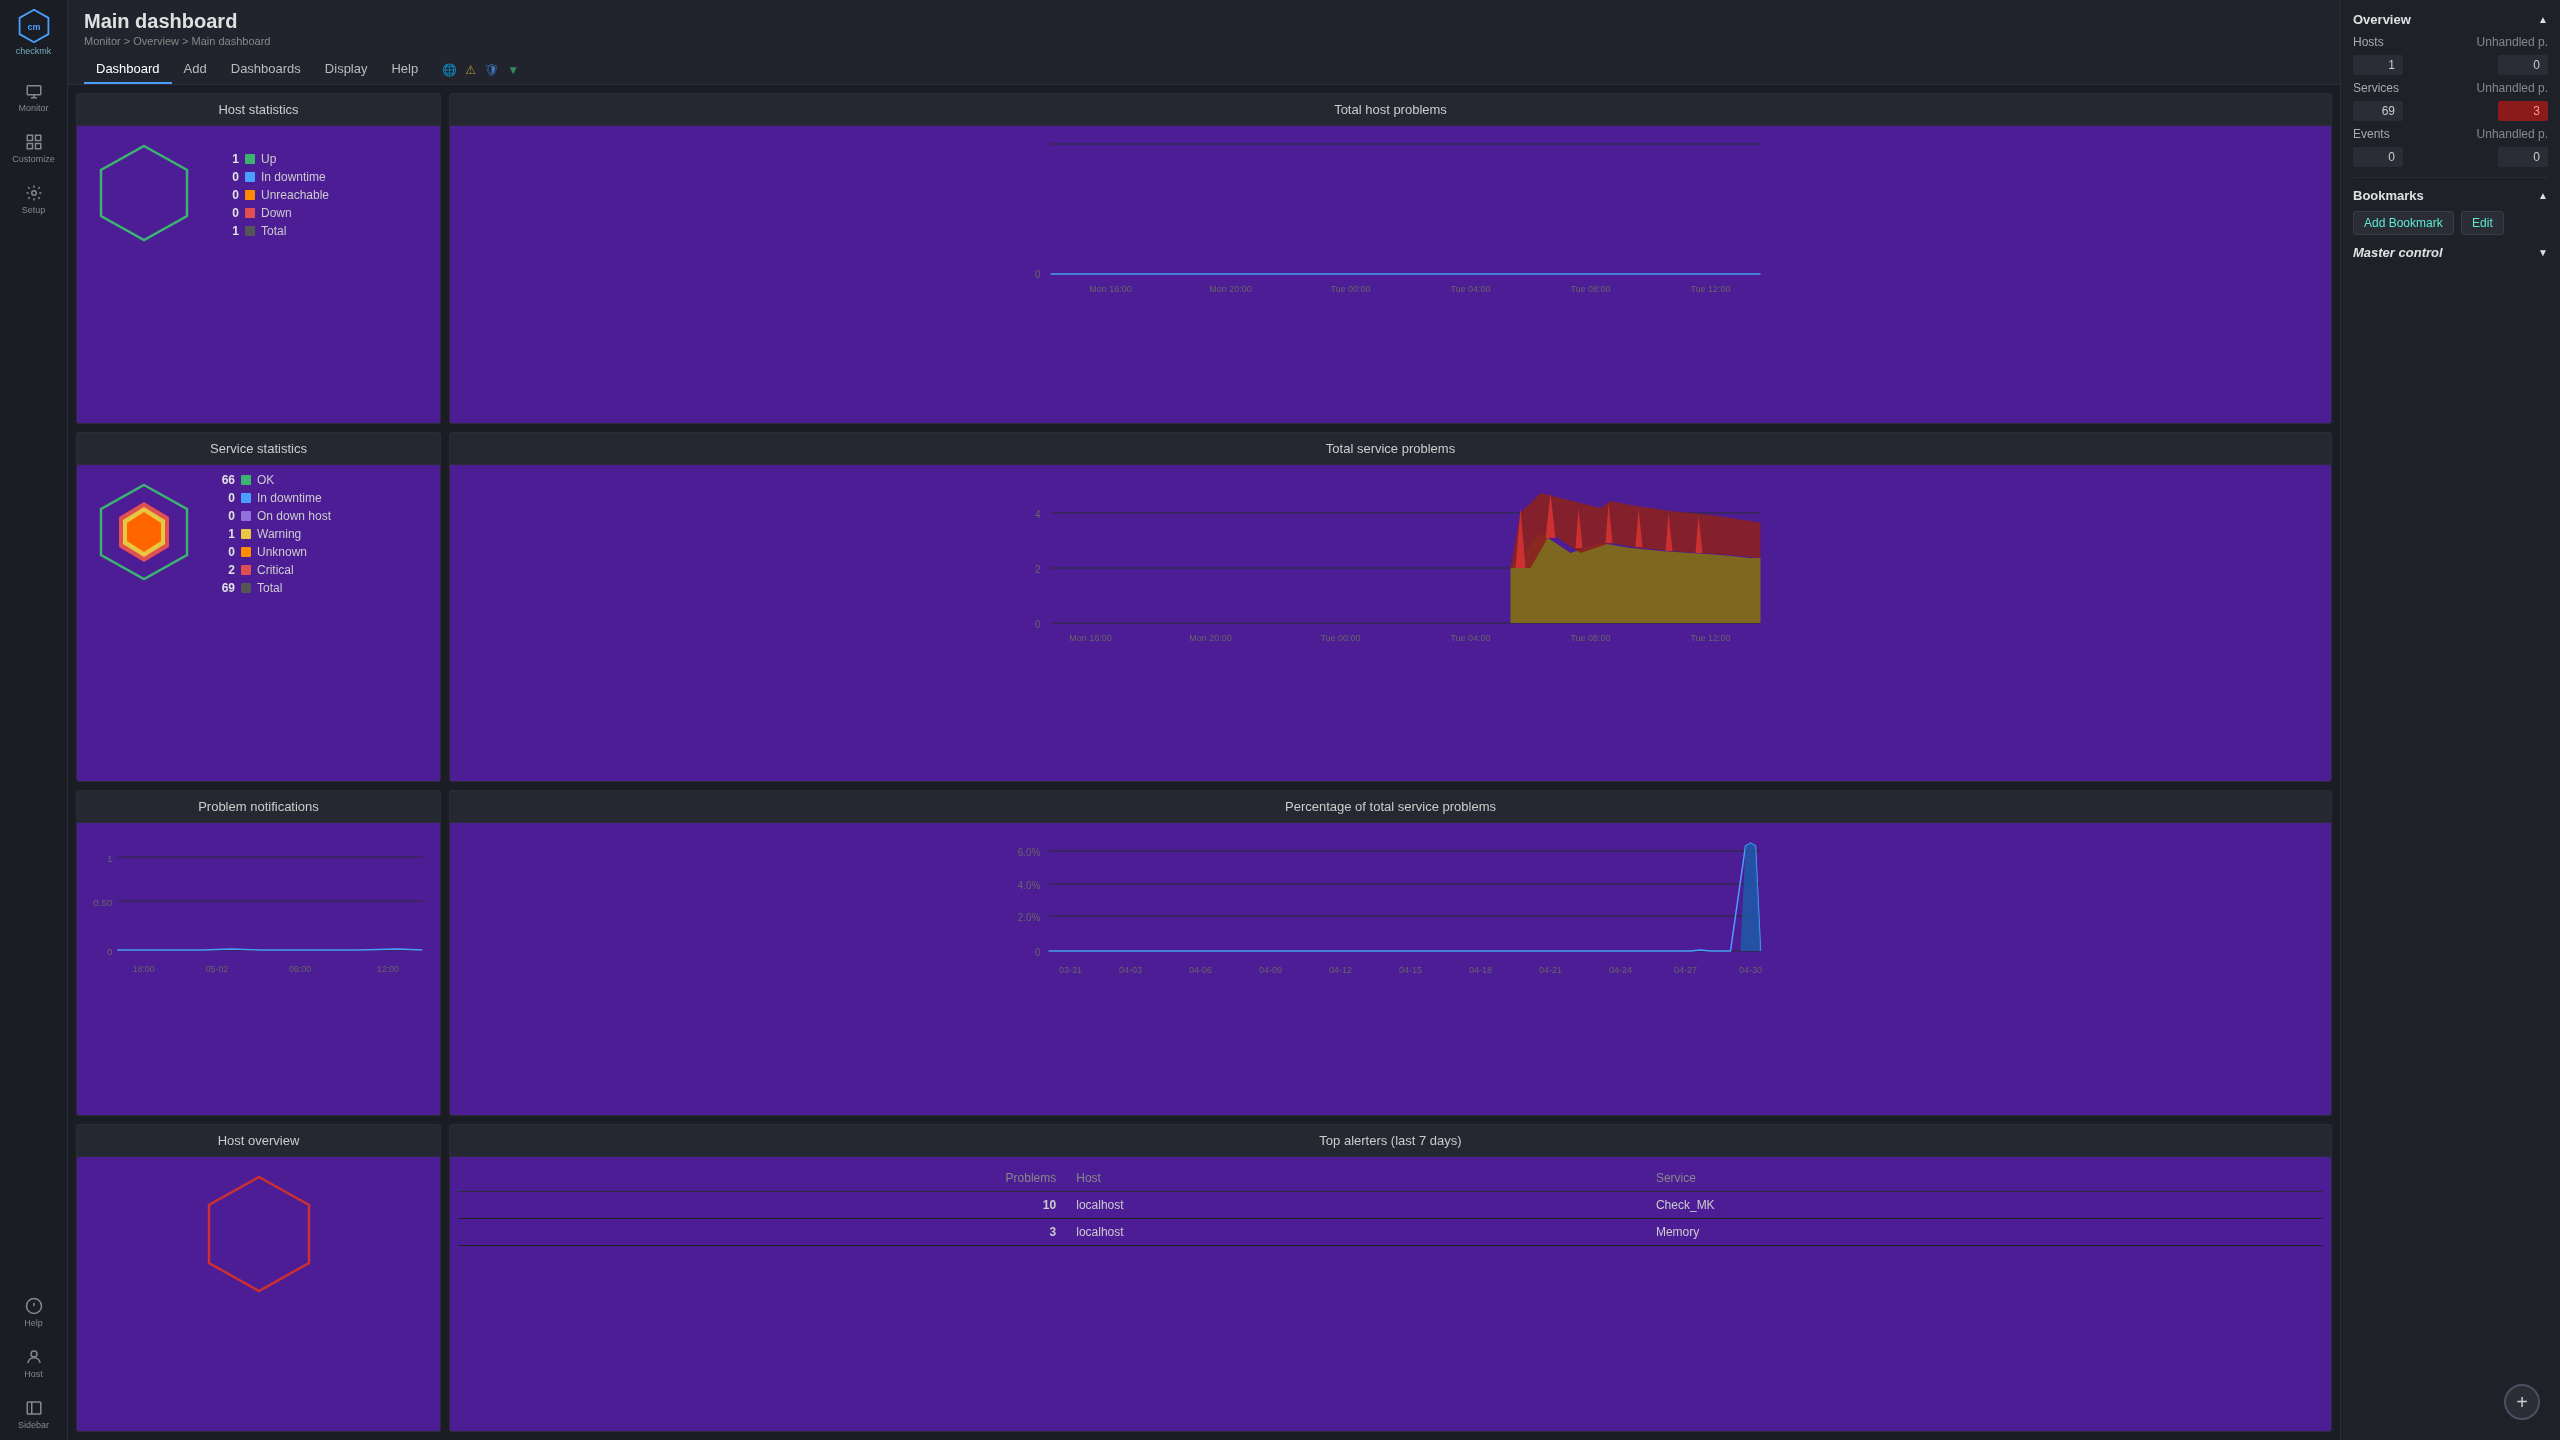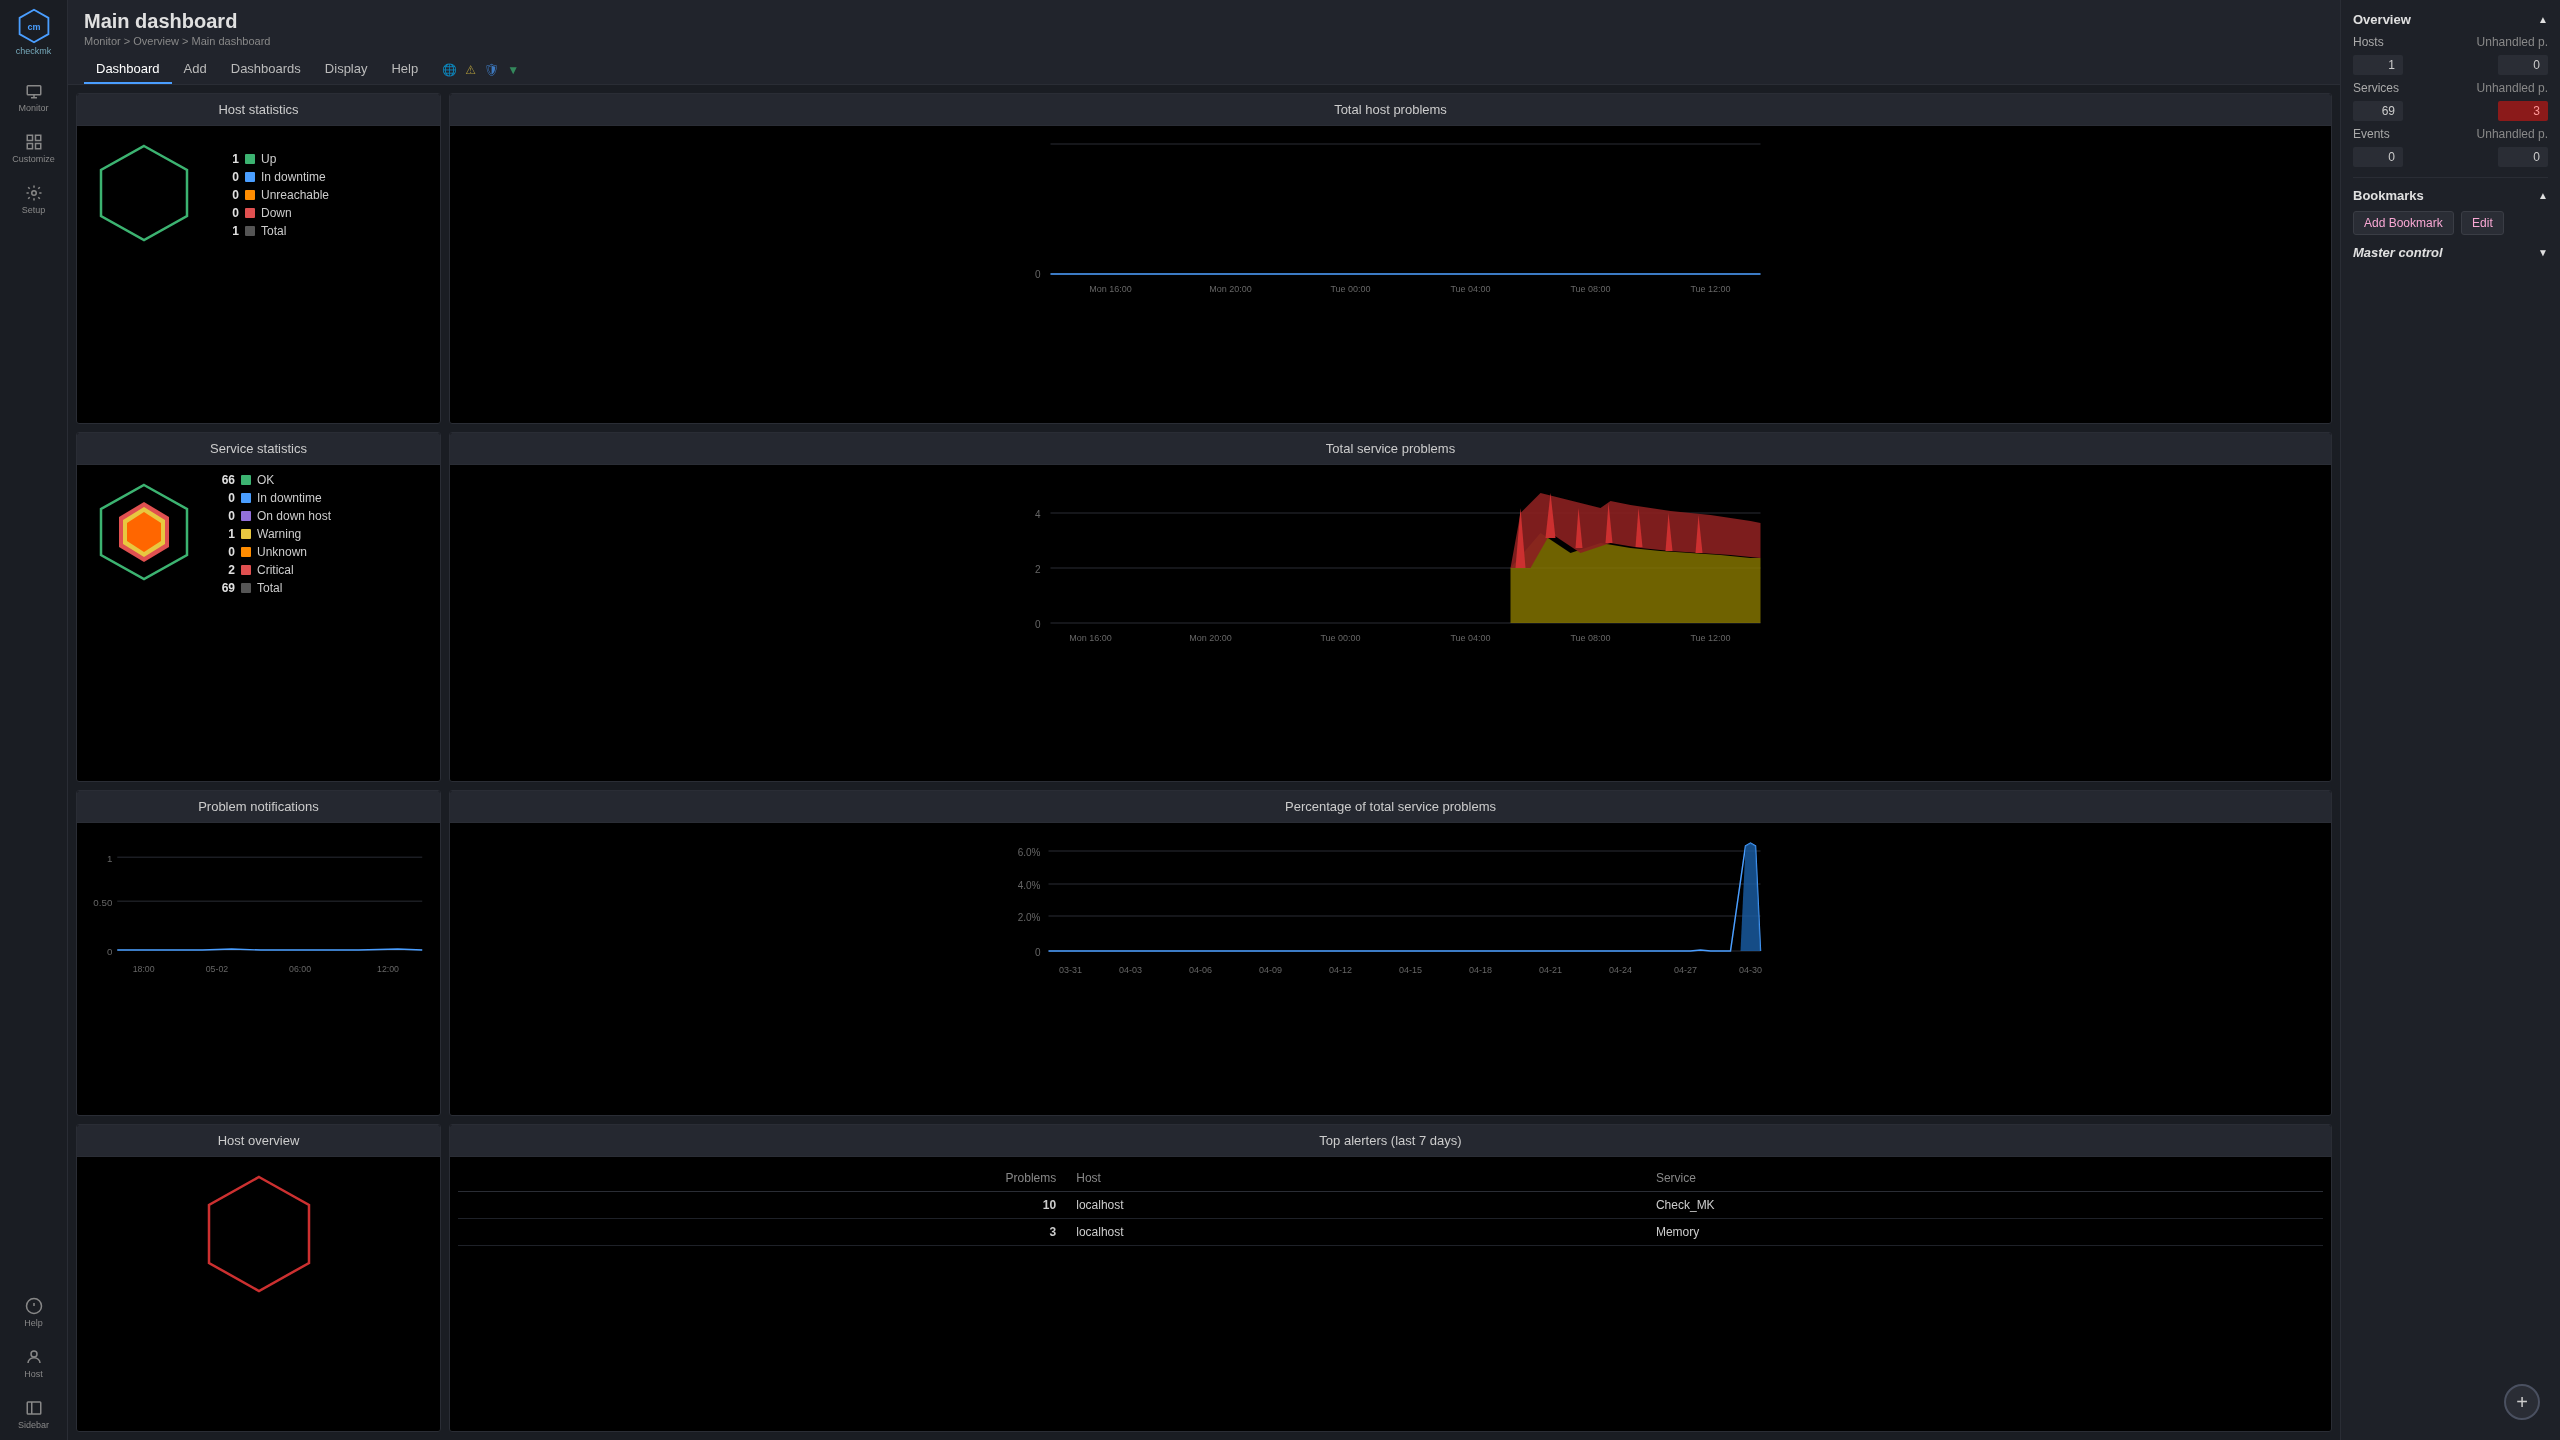--- a/index.html
+++ b/index.html
@@ -101,21 +101,21 @@
       flex: 1;
       overflow-y: auto;
       padding: 8px;
       display: grid;
       grid-template-columns: 365px 1fr;
       grid-template-rows: auto auto auto auto;
       gap: 8px;
     }
 
     .panel {
-      background: #000000;
+      background: #4c1d95;
       border: 1px solid #2a2d35;
       border-radius: 3px;
       overflow: hidden;
     }
     .panel-title {
       text-align: center;
       font-size: 13px;
       color: #ccc;
       padding: 8px;
       border-bottom: 1px solid #2a2d35;
@@ -221,21 +221,21 @@
       color: #ff9999;
     }
     .sidebar-divider {
       border: none;
       border-top: 1px solid #2a2d35;
       margin: 10px 0;
     }
     .bookmark-btn {
       background: #2a2d35;
       border: 1px solid #3a3d45;
-      color: #f9a8d4;
+      color: #5eead4;
       padding: 4px 10px;
       border-radius: 3px;
       cursor: pointer;
       font-size: 12px;
       margin-right: 4px;
     }
     .master-control {
       font-size: 13px;
       color: #e0e0e0;
       font-weight: bold;

